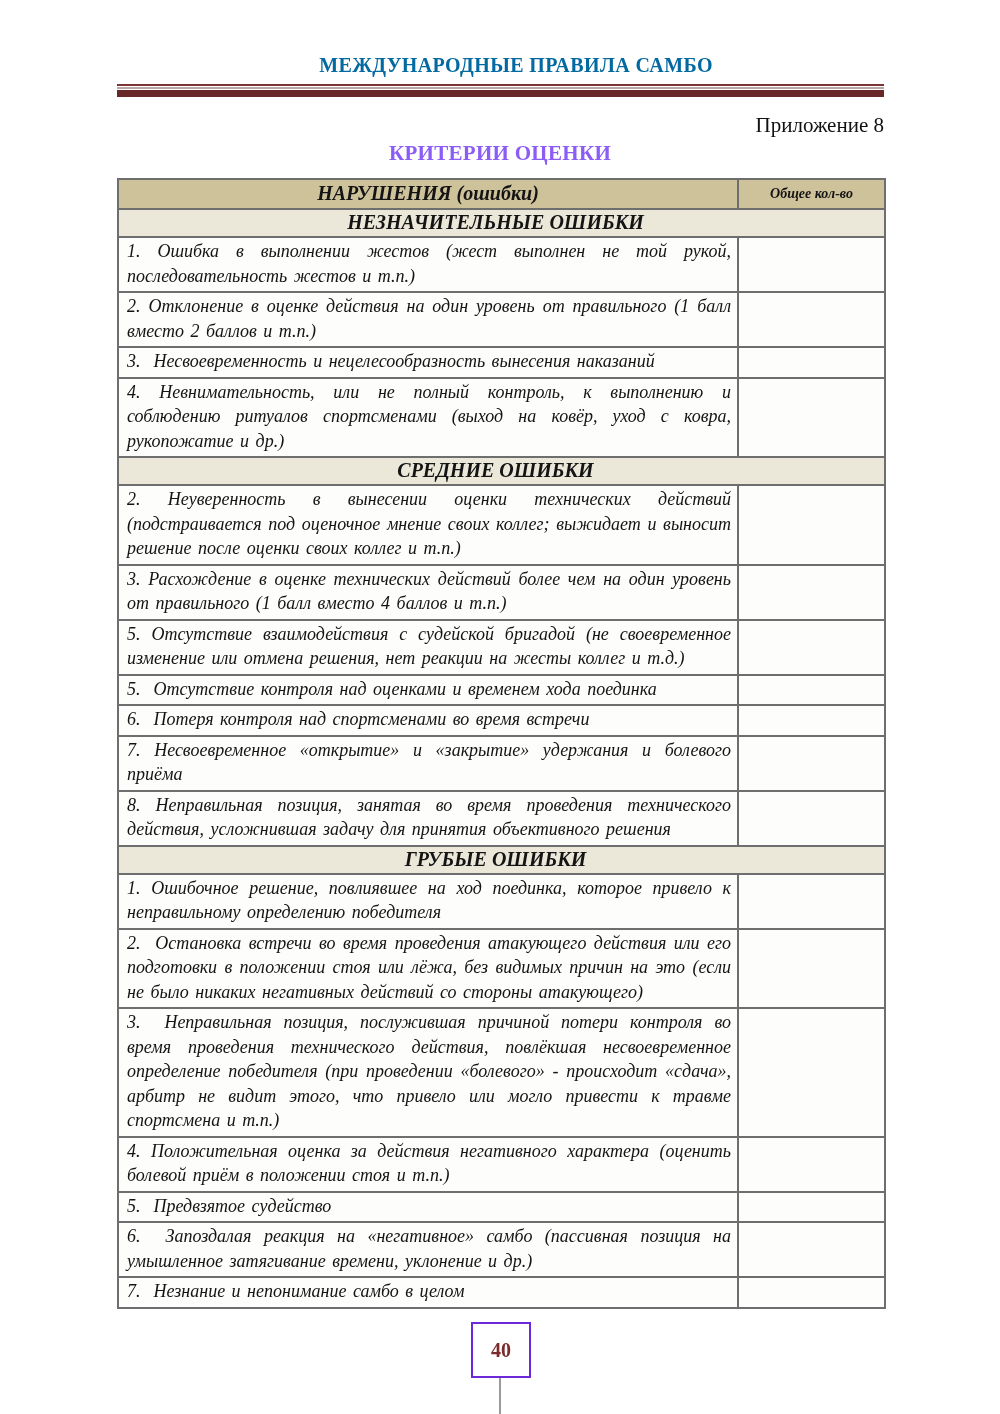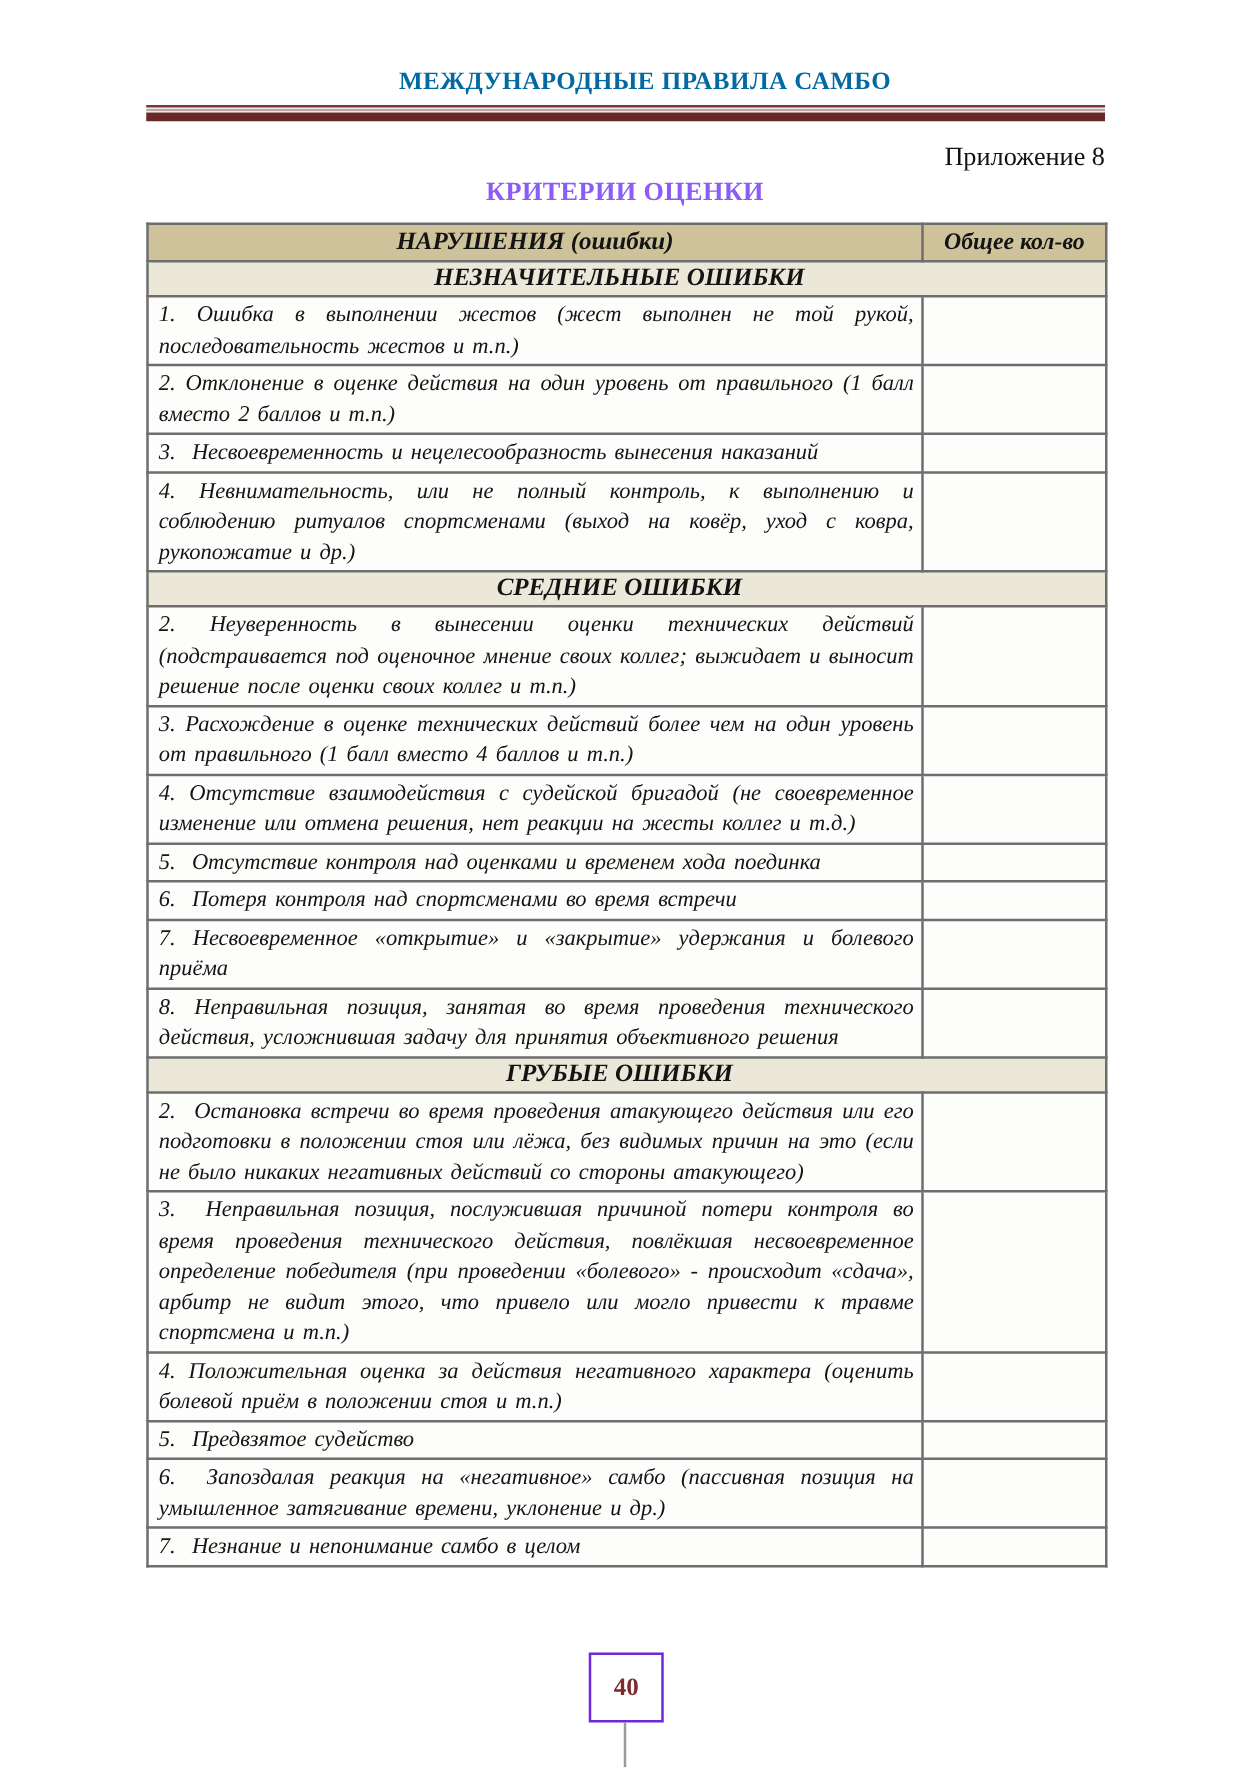--- a/index.html
+++ b/index.html
@@ -33,21 +33,21 @@
     background:#fdfdfc;
     font-style:italic;
   }
   table.viol col.c-desc{width:620px;}
   table.viol col.c-count{width:147px;}
   table.viol th,table.viol td{border:2px solid #6e6e6e;}
   tr.head th{
     background:#cec29b;font-weight:bold;padding:2px 4px 3px 4px;
   }
   th.col-violations{font-size:20px;}
-  th.col-total{font-size:19px;}
+  th.col-total{font-size:14px;}
   tr.section td{
     background:#ebe8da;text-align:center;font-weight:bold;
     font-size:20px;padding:1px 14px 2px 2px;
   }
   td.desc{
     padding:1px 6px 3px 8px;
     font-size:18px;line-height:24.5px;
     text-align:justify;word-spacing:2px;
   }
   td.count{background:#fdfdfc;}
@@ -114,21 +114,21 @@
       </tr>
       <tr>
         <td class="desc">2. Неуверенность в вынесении оценки технических действий (подстраивается под оценочное мнение своих коллег; выжидает и выносит решение после оценки своих коллег и т.п.)</td>
         <td class="count"></td>
       </tr>
       <tr>
         <td class="desc">3. Расхождение в оценке технических действий более чем на один уровень от правильного (1 балл вместо 4 баллов и т.п.)</td>
         <td class="count"></td>
       </tr>
       <tr>
-        <td class="desc">4. Отсутствие взаимодействия с судейской бригадой (не своевременное изменение или отмена решения, нет реакции на жесты коллег и т.д.)</td>
+        <td class="desc">5. Отсутствие взаимодействия с судейской бригадой (не своевременное изменение или отмена решения, нет реакции на жесты коллег и т.д.)</td>
         <td class="count"></td>
       </tr>
       <tr>
         <td class="desc">5.&nbsp; Отсутствие контроля над оценками и временем хода поединка</td>
         <td class="count"></td>
       </tr>
       <tr>
         <td class="desc">6.&nbsp; Потеря контроля над спортсменами во время встречи</td>
         <td class="count"></td>
       </tr>
@@ -136,20 +136,24 @@
         <td class="desc">7. Несвоевременное «открытие» и «закрытие» удержания и болевого приёма</td>
         <td class="count"></td>
       </tr>
       <tr>
         <td class="desc">8. Неправильная позиция, занятая во время проведения технического действия, усложнившая задачу для принятия объективного решения</td>
         <td class="count"></td>
       </tr>
 
       <tr class="section">
         <td colspan="2">ГРУБЫЕ ОШИБКИ</td>
+      </tr>
+      <tr>
+        <td class="desc">1. Ошибочное решение, повлиявшее на ход поединка, которое привело к неправильному определению победителя</td>
+        <td class="count"></td>
       </tr>
       <tr>
         <td class="desc">2.&nbsp; Остановка встречи во время проведения атакующего действия или его подготовки в положении стоя или лёжа, без видимых причин на это (если не было никаких негативных действий со стороны атакующего)</td>
         <td class="count"></td>
       </tr>
       <tr>
         <td class="desc">3.&nbsp; Неправильная позиция, послужившая причиной потери контроля во время проведения технического действия, повлёкшая несвоевременное определение победителя (при проведении «болевого» - происходит «сдача», арбитр не видит этого, что привело или могло привести к травме спортсмена и т.п.)</td>
         <td class="count"></td>
       </tr>
       <tr>

